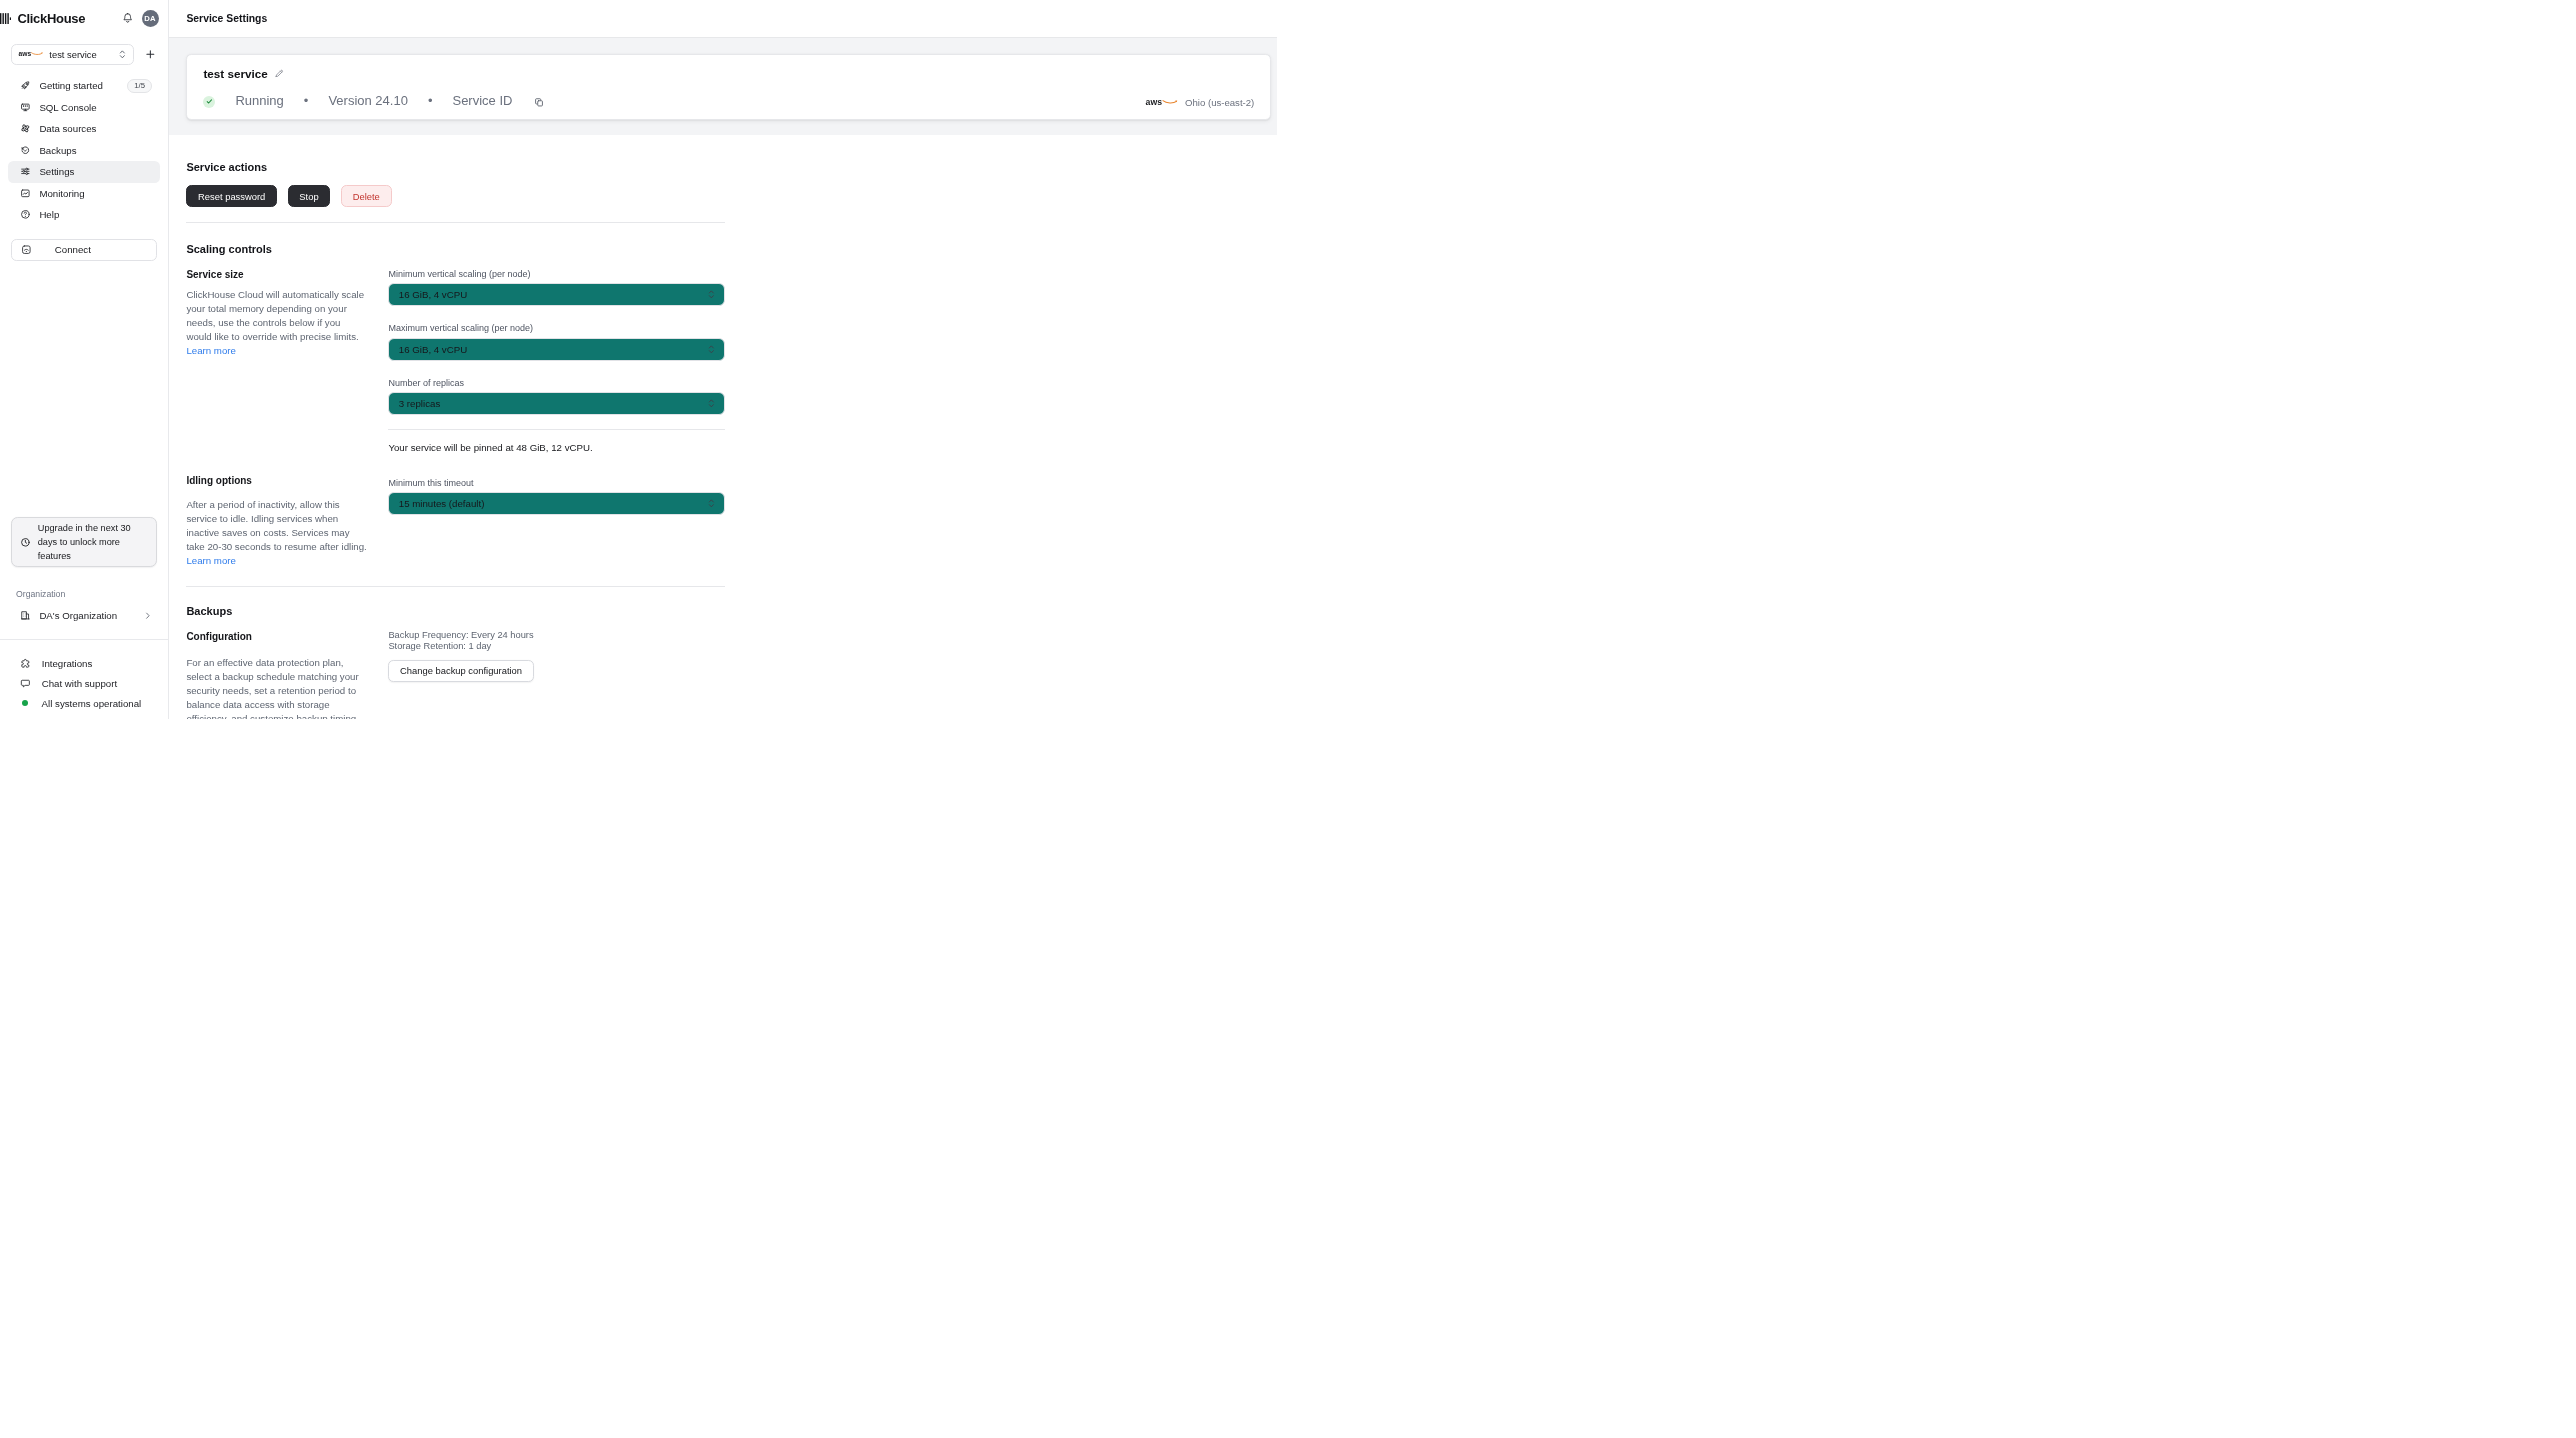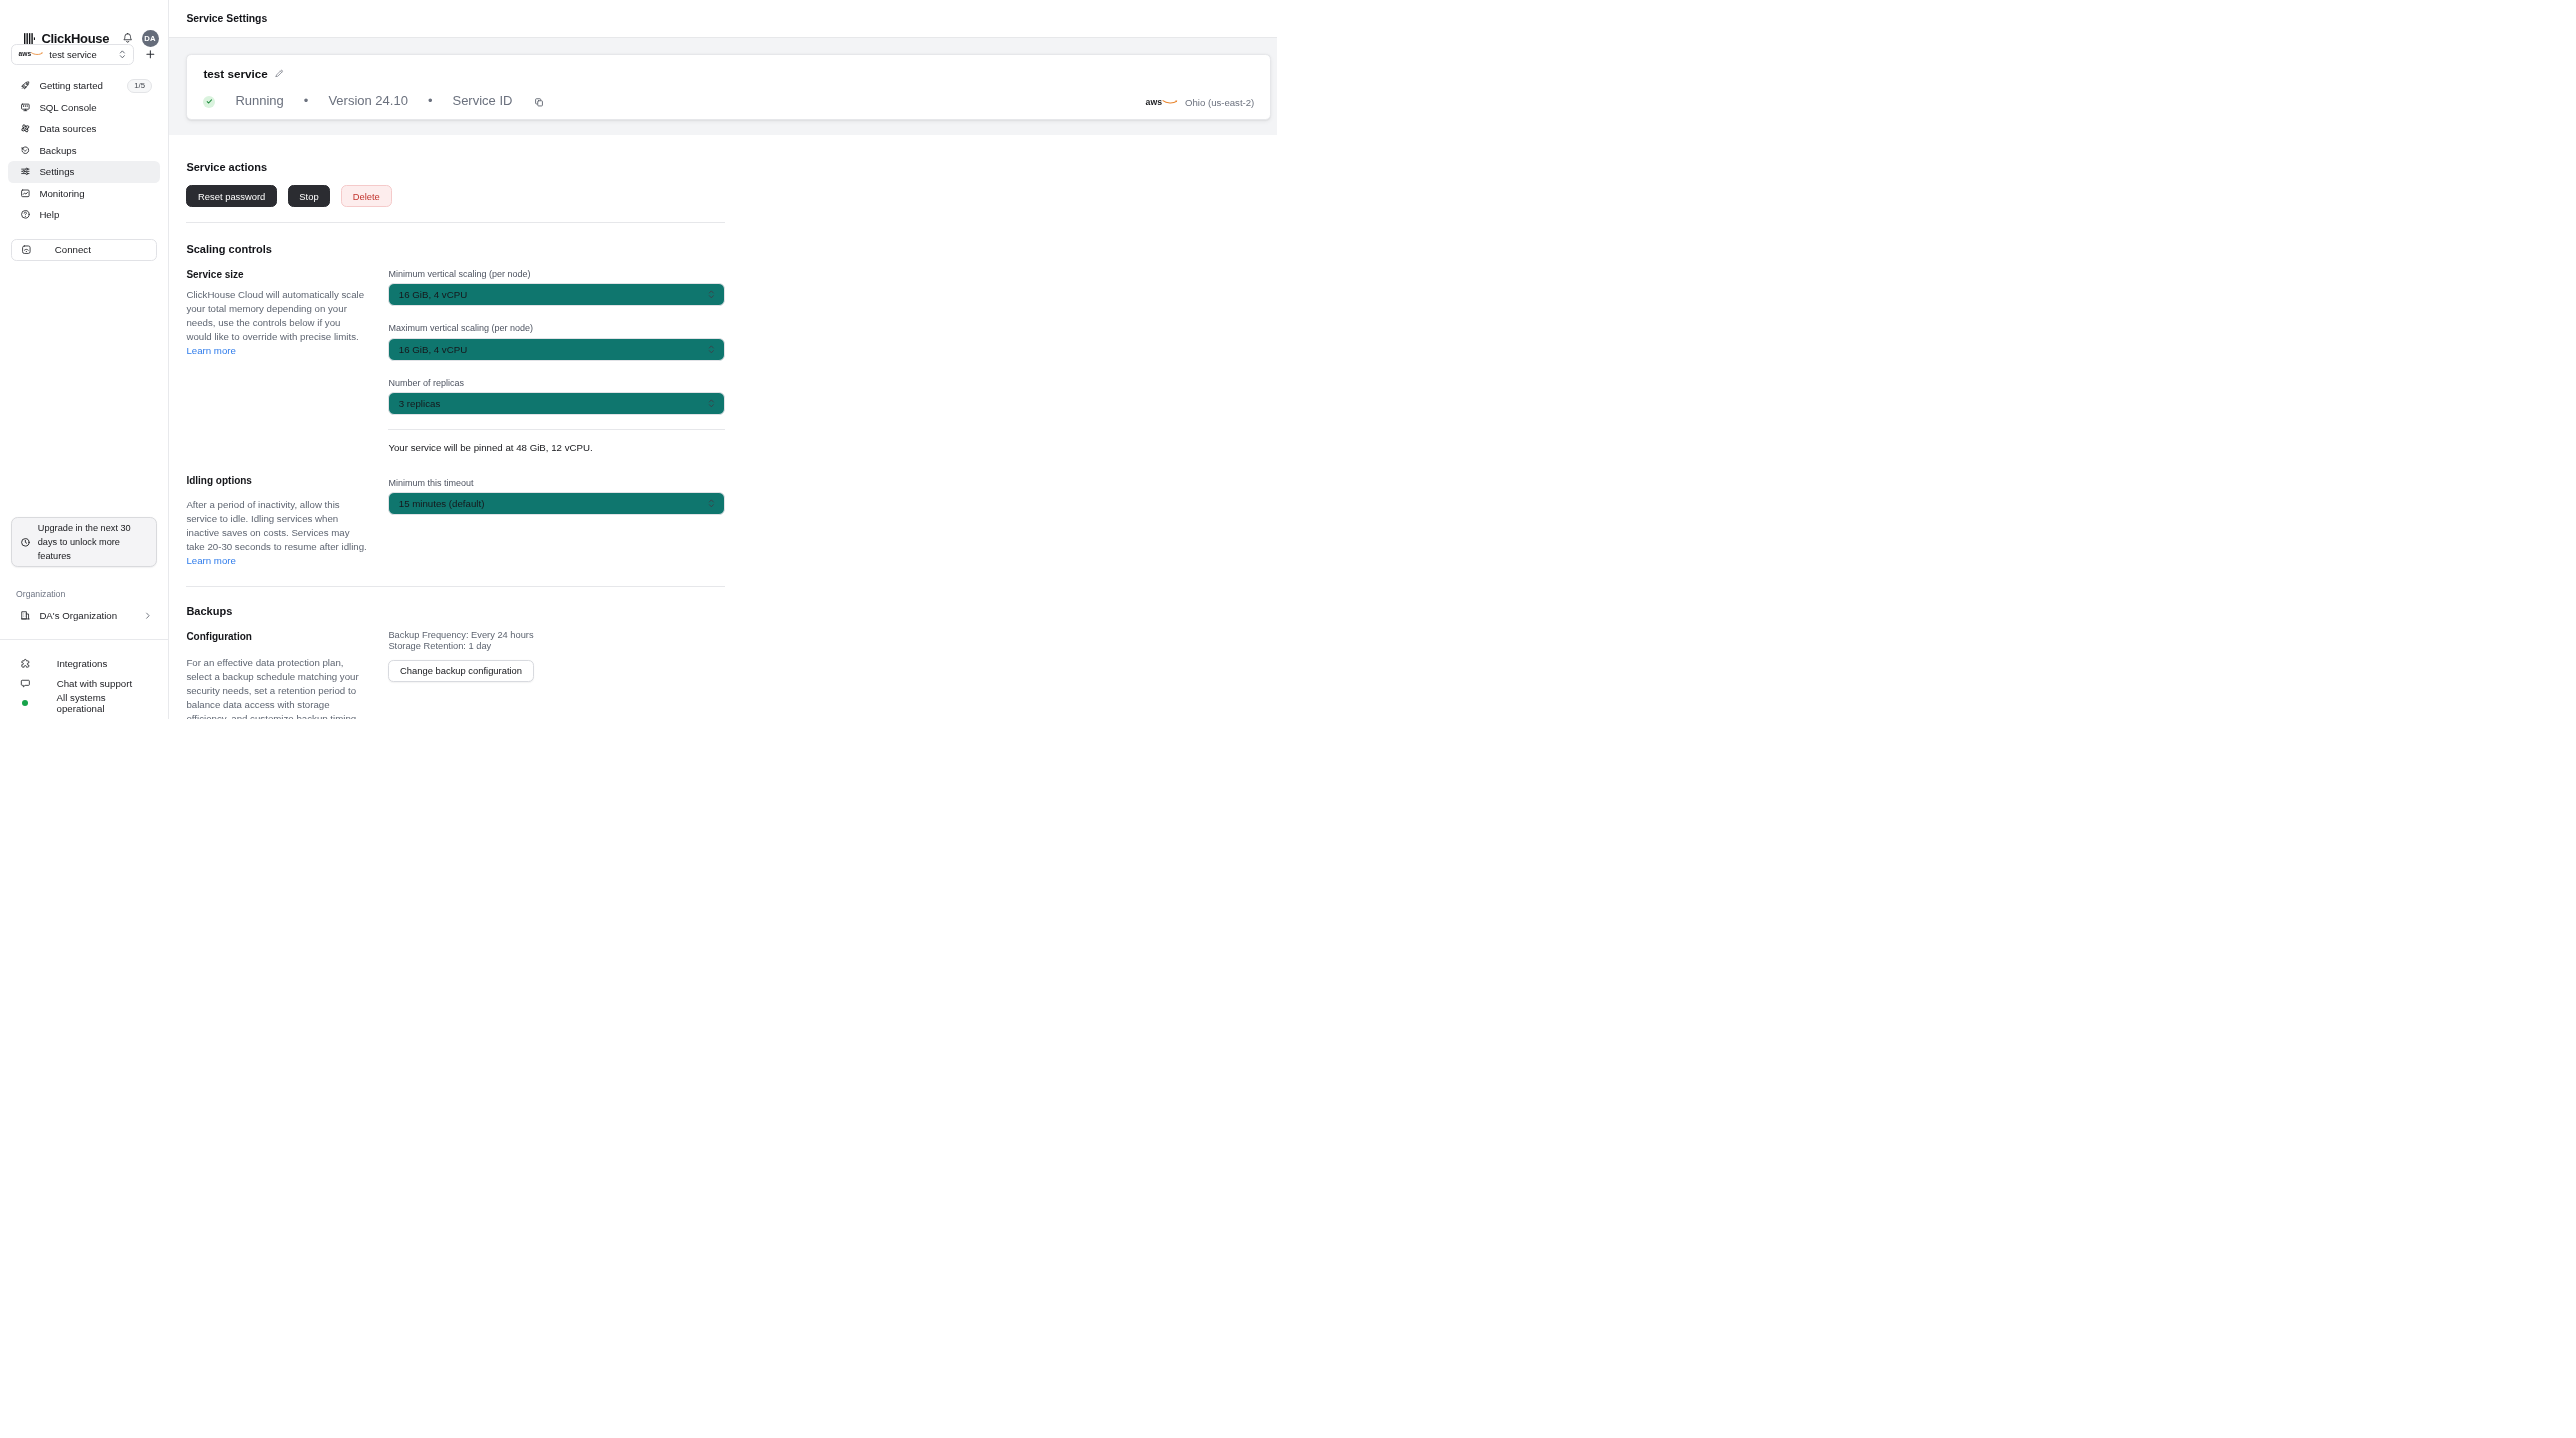--- a/index.html
+++ b/index.html
@@ -6,22 +6,22 @@
   html,body { width:1288px; height:719px; }
   body {
     font-family:"Liberation Sans","DejaVu Sans",sans-serif;
     background:#ffffff; color:#17181c; overflow:hidden; position:relative;
   }
   svg { display:block; }
 
   
   .sidebar { position:absolute; left:0; top:0; width:169px; height:719px;
              background:#fff; border-right:0.7px solid #e8e9ec; z-index:5; }
-  .logo-row { position:absolute; top:8px; left:24px; right:9.4px; height:21.5px;
-              display:flex; align-items:center;margin-top:20px; }
+  .logo-row { position:absolute; top:8px; left:0; right:9.4px; height:21.5px;
+              display:flex; align-items:center; }
   .brand { display:flex; align-items:center; gap:6px; cursor:pointer; }
   .brand-text { font-size:13px; font-weight:700; letter-spacing:-0.3px; color:#131417; }
   .logo-spacer { flex:1; }
   .bell { width:13.4px; height:13.4px; color:#23252b; margin-right:7.4px; cursor:pointer; }
   .avatar { width:17px; height:17px; border-radius:50%; background:#656c7a; color:#fff;
             font-size:7.7px; font-weight:700; display:flex; align-items:center;
             justify-content:center; letter-spacing:0.2px; cursor:pointer; }
 
   .selector-row { position:absolute; top:44px; left:10.7px; right:8px; height:21px; }
   .svc-select { position:absolute; left:0; top:0; width:123px; height:21px;
@@ -60,21 +60,21 @@
 
   .org-label { position:absolute; top:589px; left:16px; font-size:8.7px; color:#6f7584; }
   .org-row { position:absolute; top:605px; left:8px; right:8px; height:21.5px;
              border-radius:5.4px; display:flex; align-items:center; padding:0 8px 0 12px;
              gap:8.7px; font-size:9.7px; color:#1b1c21; cursor:pointer; }
   .org-row .chev-right { margin-left:auto; color:#555b66; }
   .sidebar-divider { position:absolute; top:639px; left:0; right:0; height:0.7px;
                      background:#e8e9ec; }
   .footer-nav { position:absolute; top:653px; left:8px; right:8px; }
   .footer-item { height:20px; border-radius:5.4px; display:flex; align-items:center;
-                 padding:0 8px 0 12px; gap:26px; font-size:9.7px; color:#1b1c21;
+                 padding:0 8px 0 12px; gap:11px; font-size:9.7px; color:#1b1c21;
                  cursor:pointer; }
   .green-dot { width:6px; height:6px; border-radius:50%; background:#17a34a;
                margin:0 2.3px; flex:0 0 6px; }
 
   
   .main { position:absolute; left:169px; top:0; right:0; bottom:0; background:#fff; }
   .main-header { height:38px; border-bottom:0.7px solid #e7e8ea; display:flex;
                  align-items:center; padding-left:17.4px; background:#fff; }
   .main-header h1 { font-size:10.4px; font-weight:700; color:#121318; }
 

